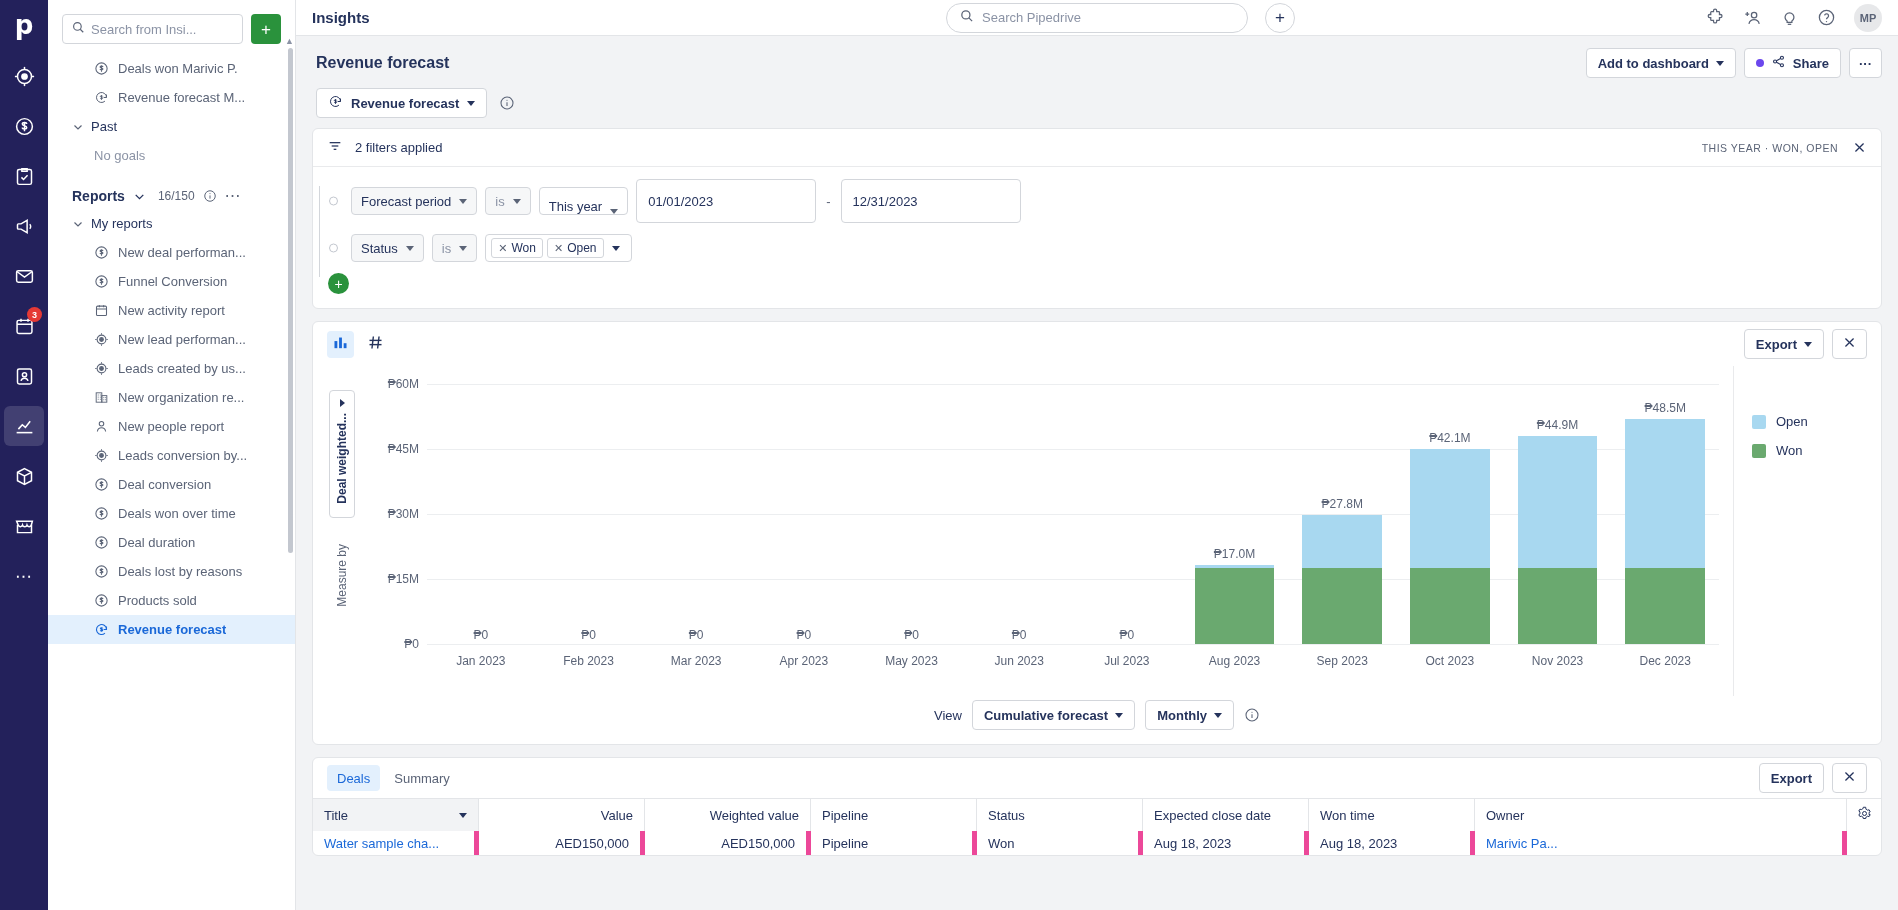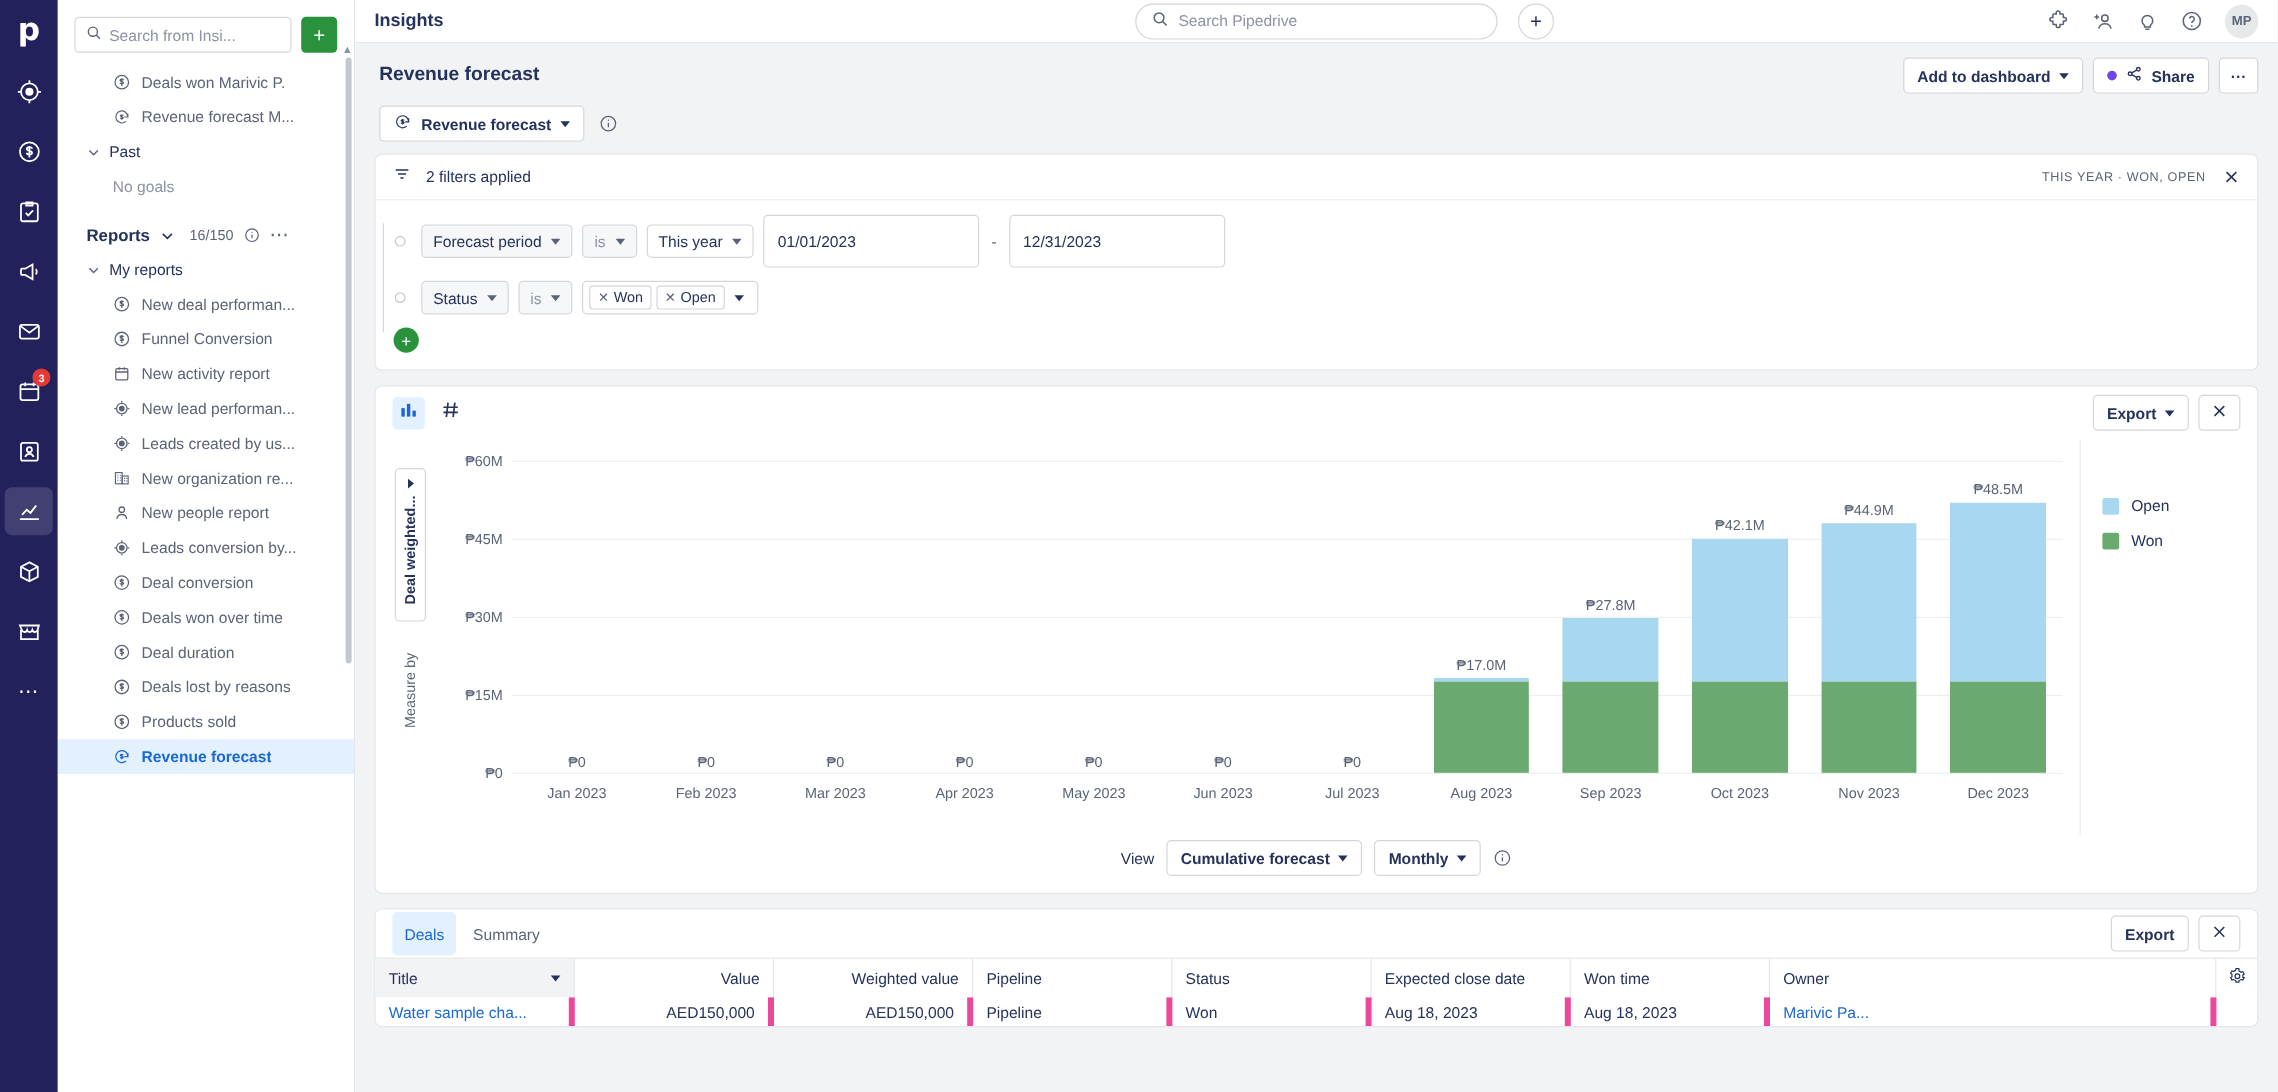--- a/index.html
+++ b/index.html
@@ -168,21 +168,21 @@
   .rail-line {
     position:absolute; left:6px; top:19px; bottom:31px; width:1px; background:#d3d6db;
   }
   .fsel {
     height:28px; border:1px solid #d3d6db; border-radius:4px; background:#f6f7f8;
     display:flex; align-items:center; gap:8px; padding: 0 9px; font-size:13px;
     color:#25335c; cursor:pointer; white-space:nowrap;
   }
   .fsel.muted { color:#8b93a5; }
   .fsel .caret { width:0;height:0;border-left:4px solid transparent;border-right:4px solid transparent;border-top:5px solid #5b6477; }
-  .fsel.white { background:#fff; }
+  .fsel.white { background:#fff;align-items:flex-end; }
   .finput {
     height:44px; border:1px solid #d3d6db; border-radius:4px; background:#fff;
     display:flex; align-items:center; padding: 0 11px; font-size:13px; color:#25335c;
     width:180px;
   }
   .dash { color:#5b6477; font-size:13px; padding: 0 2px;}
   .tagbox {
     height:28px; border:1px solid #d3d6db; border-radius:4px; background:#fff;
     display:flex; align-items:center; padding: 0 3px; gap:0;
   }
@@ -257,21 +257,21 @@
   .chart-foot {
     display:flex; align-items:center; justify-content:center; gap:10px;
     padding: 4px 0 14px 0;
   }
   .chart-foot .lab { font-size:13px; color:#25335c; }
 
   
   .table-card { }
   .tab-row { height:40px; display:flex; align-items:center; padding: 0 14px; gap:4px; }
   .tab {
-    height:36px; padding: 4px 10px; border-radius:4px; font-size:13px; color:#5b6477;
+    height:26px; padding: 4px 10px; border-radius:4px; font-size:13px; color:#5b6477;
     display:flex; align-items:center; cursor:pointer;
   }
   .tab.active { background:#e3f0fd; color:#1a68d8; font-weight:400; }
   .tab-row .right { margin-left:auto; display:flex; align-items:center; gap:8px; }
   .thead { display:flex; border-top:1px solid #e3e5e8; height:33px; background:#fff;}
   .th {
     display:flex; align-items:center; font-size:13px; color:#25335c;
     border-right:1px solid #e3e5e8; padding: 0 11px; white-space:nowrap; overflow:hidden;gap:12px;
   }
   .th.sorted { background:#f2f3f5; }

